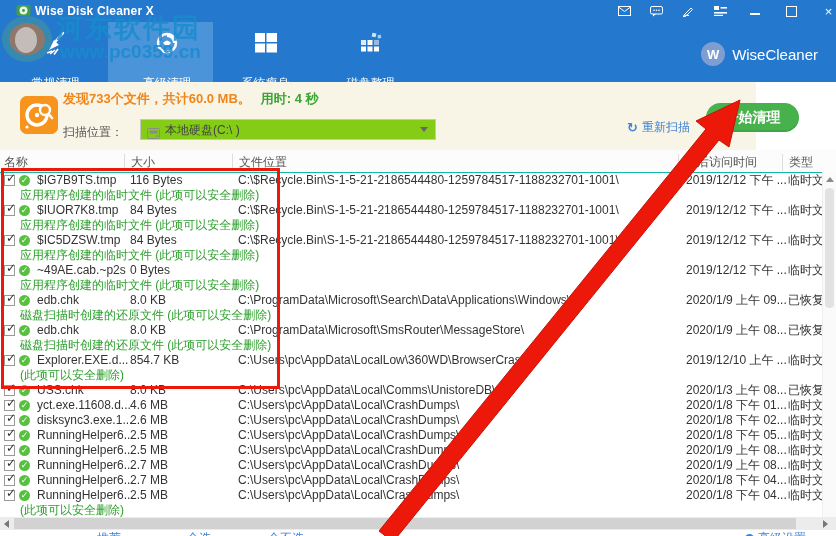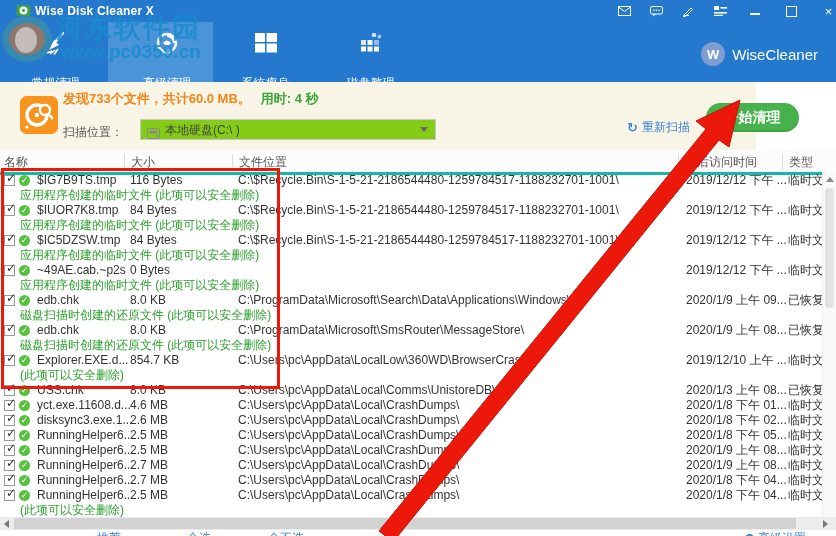--- a/index.html
+++ b/index.html
@@ -54,21 +54,21 @@
   .scan-caret{position:absolute;right:7px;top:7px;width:0;height:0;border-left:4px solid transparent;
               border-right:4px solid transparent;border-top:5px solid #666;}
   .rescan{position:absolute;left:627px;top:37px;font-size:12px;color:#3f83d6;cursor:pointer;display:flex;align-items:center;}
   .rescan .r-ic{font-weight:bold;margin-right:4px;font-size:13px;}
   .clean-btn{position:absolute;left:706px;top:21px;width:93px;height:29px;border-radius:15px;background:#47b14b;
              color:#fff;font-size:14px;font-weight:bold;display:flex;align-items:center;justify-content:center;
              cursor:pointer;box-shadow:inset 0 -2px 0 rgba(0,0,0,.08);}
 
   
   .table{position:absolute;left:0;top:150px;width:836px;height:386px;background:#fff;}
-  .thead{position:absolute;left:0;top:0;width:836px;height:22px;background:#fcfcfc;border-bottom:3px solid #14b8a6;}
+  .thead{position:absolute;left:0;top:0;width:836px;height:22px;background:#fcfcfc;border-bottom:1px solid #14b8a6;}
   .th{position:absolute;top:4px;font-size:12px;color:#555;}
   .th.sep{border-left:1px solid #ddd;padding-left:6px;}
   .rows{position:absolute;left:0;top:23px;width:836px;}
   .trow .rmain{position:relative;height:15px;line-height:15px;font-size:12px;color:#333;}
   .cb{position:absolute;left:4px;top:2px;width:9px;height:9px;border:1px solid #9a9a9a;background:#fff;}
   .cb .ck{position:absolute;left:1px;top:-5px;font-size:12px;color:#2d2d2d;}
   .st{position:absolute;left:19px;top:2px;width:11px;height:11px;border-radius:50%;background:#57c13f;
       color:#fff;font-size:9px;line-height:11px;text-align:center;}
   .c-name{position:absolute;left:37px;white-space:nowrap;}
   .c-size{position:absolute;left:130px;white-space:nowrap;}

